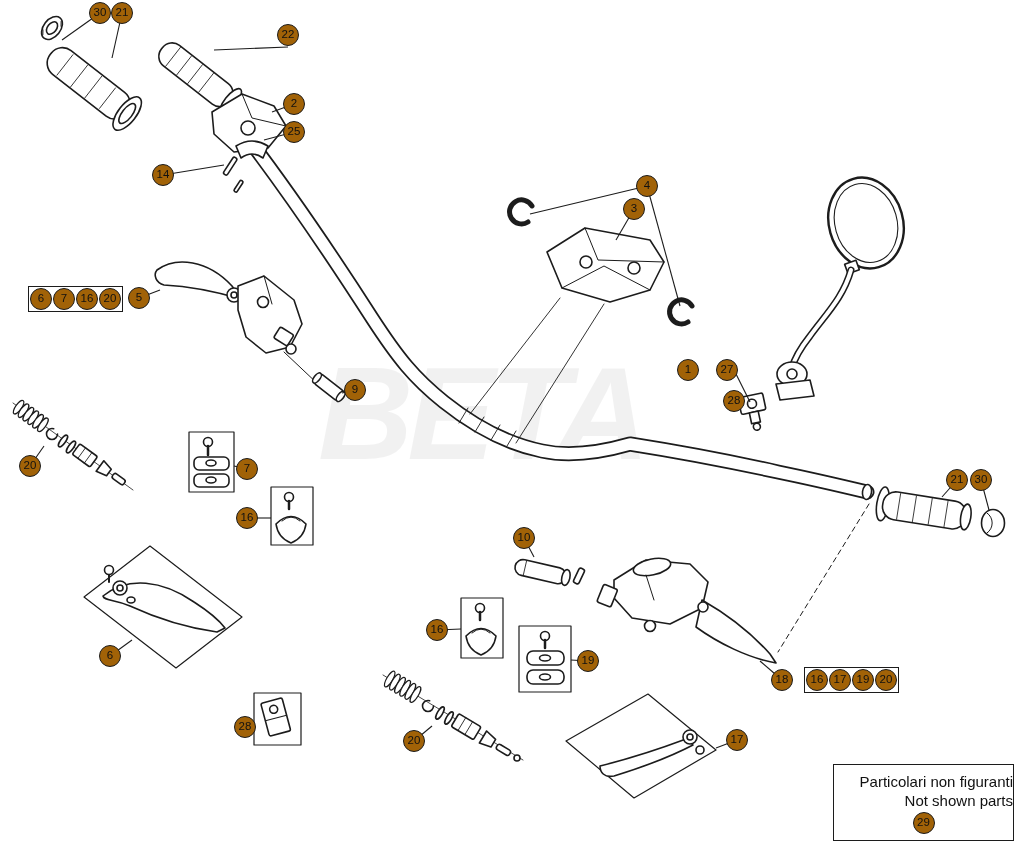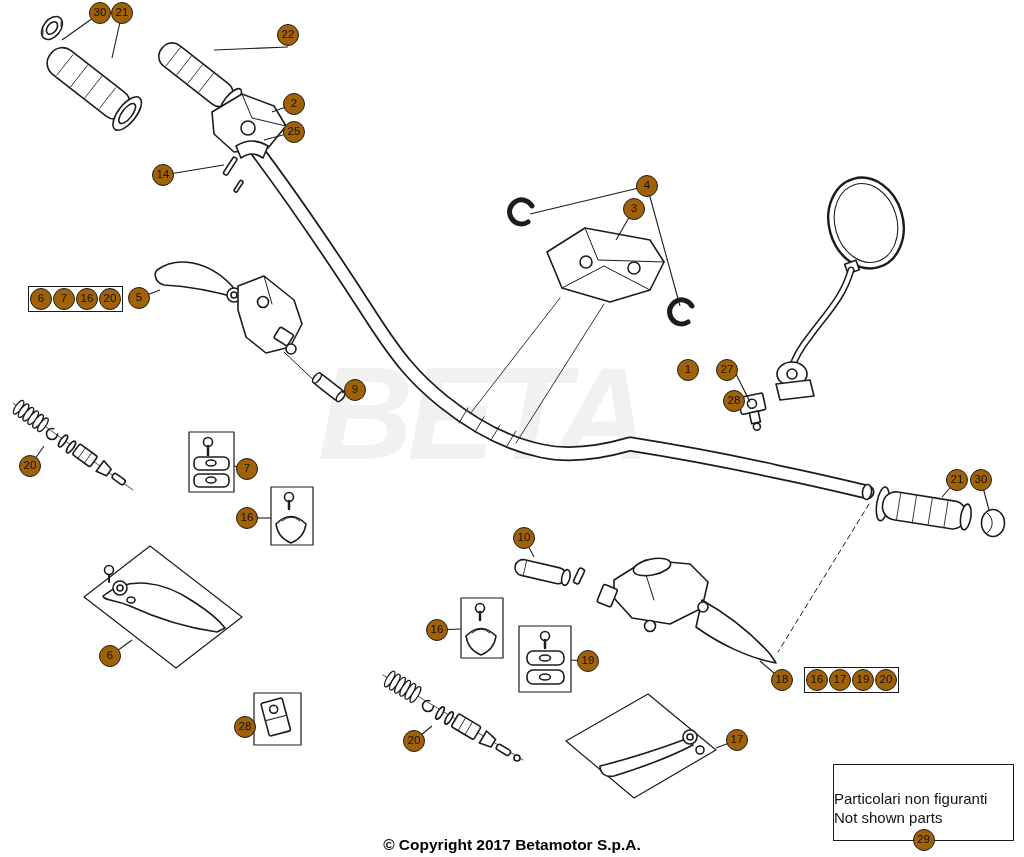--- a/index.html
+++ b/index.html
@@ -23,22 +23,22 @@
     font-size:11.5px;line-height:1;color:#111;
   }
   .callout-box{
     position:absolute;box-sizing:border-box;border:1.4px solid #1c1c1c;background:#fff;
     display:flex;align-items:center;gap:1px;padding:1px;
   }
   .callout-box .callout{position:static;flex:none;}
   #leader-layer line{stroke:#1c1c1c;stroke-width:1.1;}
   .not-shown-box{
     position:absolute;left:833px;top:764px;width:181px;height:77px;box-sizing:border-box;
-    border:1.5px solid #1c1c1c;background:#fff;text-align:left;
-    font-size:15px;line-height:19px;padding-top:24px;
+    border:1.5px solid #1c1c1c;background:#fff;text-align:right;
+    font-size:15px;line-height:19px;padding-top:7px;
   }
   .not-shown-box .callout{position:relative;margin:2px auto 0;}
   .copyright{
     position:absolute;left:0;right:0;top:836px;text-align:center;
     font-size:15.5px;font-weight:bold;color:#000;
   }
 </style>
 </head>
 <body>
 
@@ -372,15 +372,14 @@
         <div class="callout">20</div>
       </div>
     </div>
 
   <div class="not-shown-box">
     <div>Particolari non figuranti</div>
     <div>Not shown parts</div>
     <div class="callout">29</div>
   </div>
 
-  <div class="copyright">© Copyright 2017 Betamotor S.p.A.</div>
 
 </div>
 
 </body></html>

